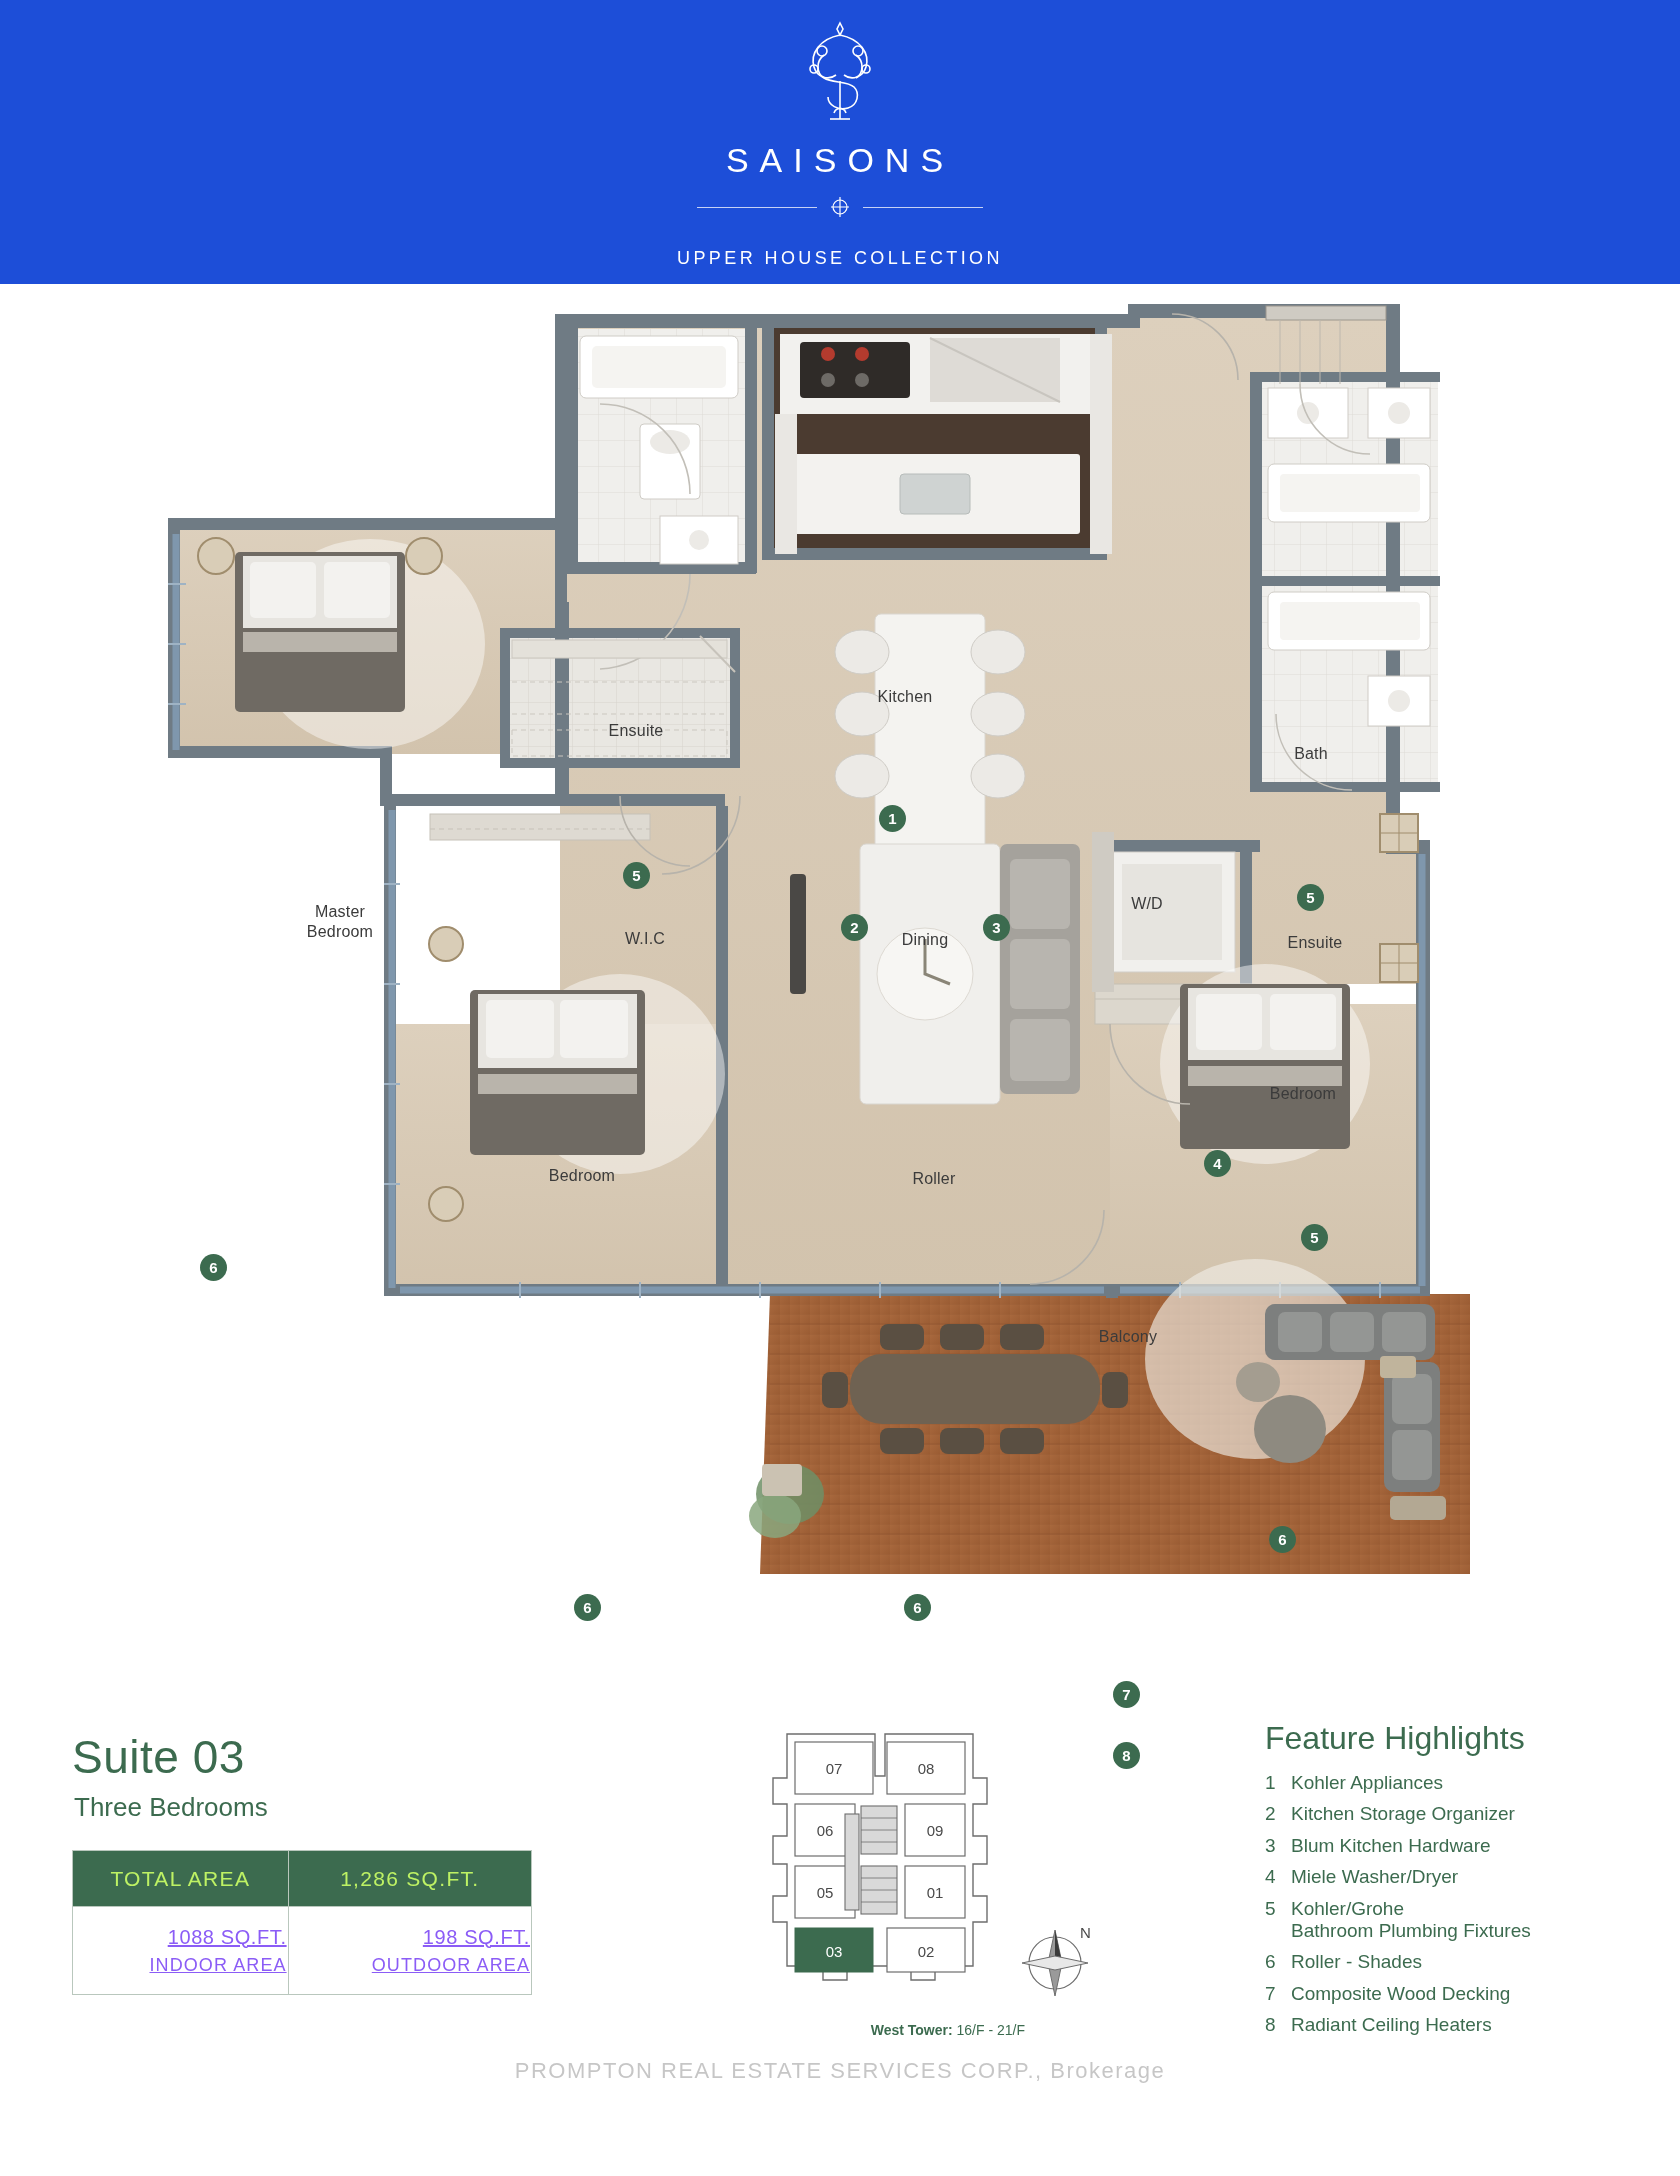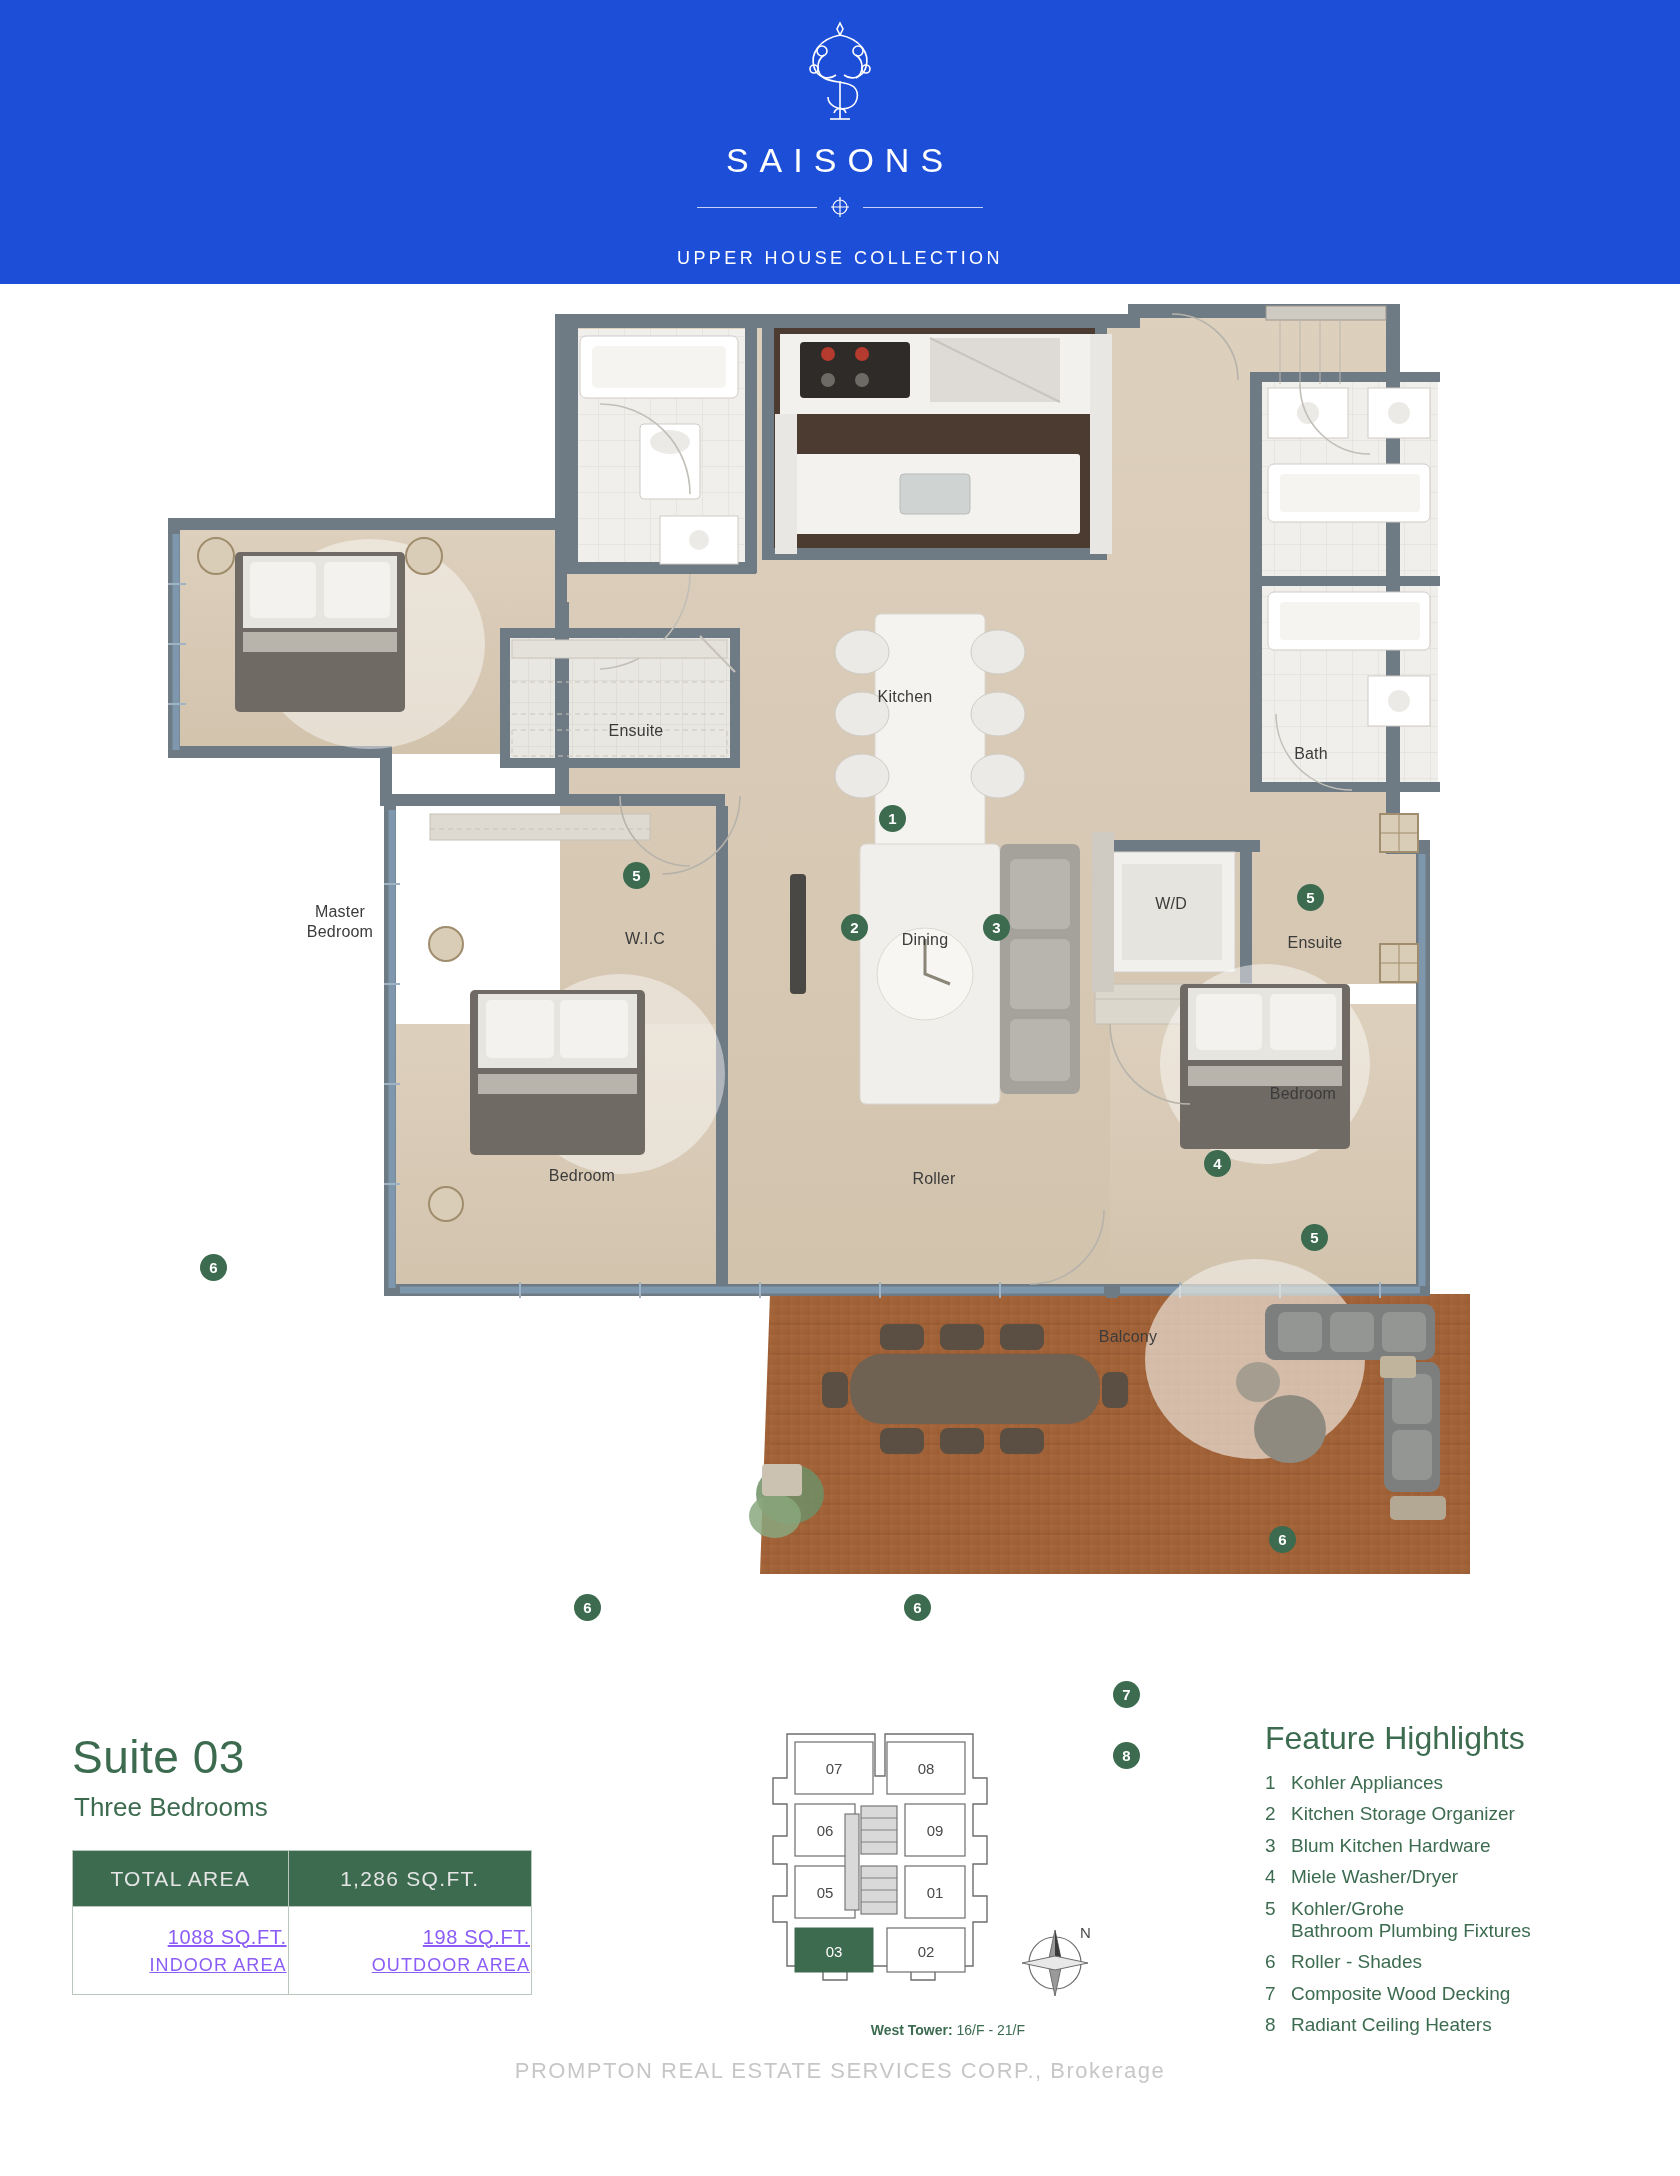--- a/index.html
+++ b/index.html
@@ -64,21 +64,21 @@
     font-size:26px; color:#3c6b4f; font-weight:300;
   }
 
   .area-table {
     position:absolute; left:72px; top:150px; width:460px;
     border-collapse:collapse; font-family:"Liberation Sans", sans-serif;
   }
   .area-head {
     background:#3c6b4f; color:#fff; height:56px;
   }
-  .area-head td { color:#e5e5e5; font-size:21px; letter-spacing:1.3px; text-align:center; font-weight:400;}
+  .area-head td { color:#bef264; font-size:21px; letter-spacing:1.3px; text-align:center; font-weight:400;}
   .area-table td { border:1px solid #b9c7bd; }
   .area-body td { height:88px; text-align:right; color:#8b5cf6;text-decoration:underline; }
   .area-val { font-size:20px; letter-spacing:.6px; display:block; margin-bottom:6px;}
   .area-cap { font-size:18px; letter-spacing:1.1px; display:block; }
 
   
   .keyplan { position:absolute; left:735px; top:18px; width:290px; height:300px;}
   .keyplan-caption {
     position:absolute; left:735px; top:322px; width:290px;
     text-align:right; font-size:14px; color:#3c6b4f;
@@ -427,21 +427,21 @@
       <path d="M1280 36 L1280 100 M1300 36 L1300 100 M1320 36 L1320 100 M1340 36 L1340 100" stroke="#bdb8ae"></path>
     </g>
   </svg>
 
   <div class="rlabel" style="left:855px; top:404px; width:100px;">Kitchen</div>
   <div class="rlabel" style="left:581px; top:438px; width:110px;">Ensuite</div>
   <div class="rlabel" style="left:1261px; top:461px; width:100px;">Bath</div>
   <div class="rlabel" style="left:270px; top:590px; width:140px; line-height:1.25;margin-top:28px;">Master<br>Bedroom</div>
   <div class="rlabel" style="left:595px; top:646px; width:100px;">W.I.C</div>
   <div class="rlabel" style="left:875px; top:647px; width:100px;">Dining</div>
-  <div class="rlabel" style="left:1107px; top:611px; width:80px;text-align:right;">W/D</div>
+  <div class="rlabel" style="left:1107px; top:611px; width:80px;">W/D</div>
   <div class="rlabel" style="left:1260px; top:650px; width:110px;">Ensuite</div>
   <div class="rlabel" style="left:1243px; top:801px; width:120px;">Bedroom</div>
   <div class="rlabel" style="left:522px; top:883px; width:120px;">Bedroom</div>
   <div class="rlabel" style="left:884px; top:886px; width:100px;">Roller</div>
   <div class="rlabel" style="left:1068px; top:1044px; width:120px;">Balcony</div>
 
   <div class="badge" style="left:879px; top:521px;">1</div>
   <div class="badge" style="left:623px; top:578px;">5</div>
   <div class="badge" style="left:1297px; top:600px;">5</div>
   <div class="badge" style="left:841px; top:630px;">2</div>

